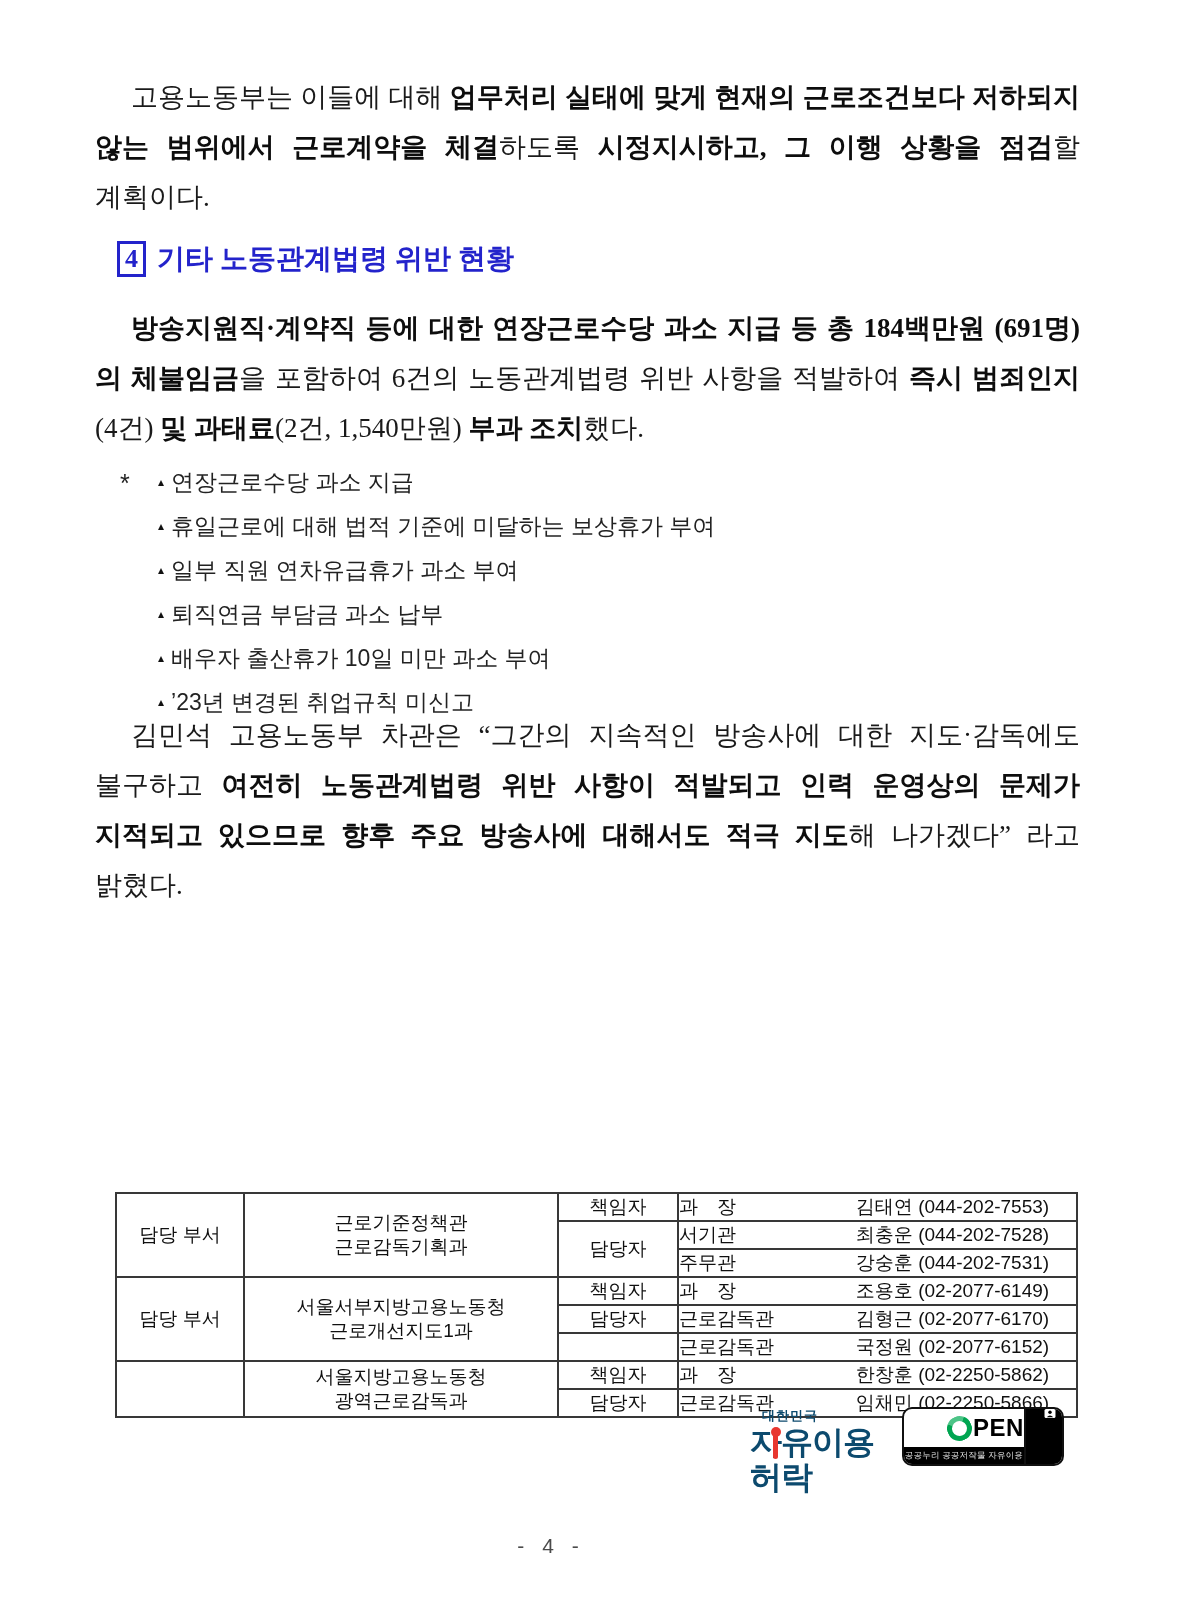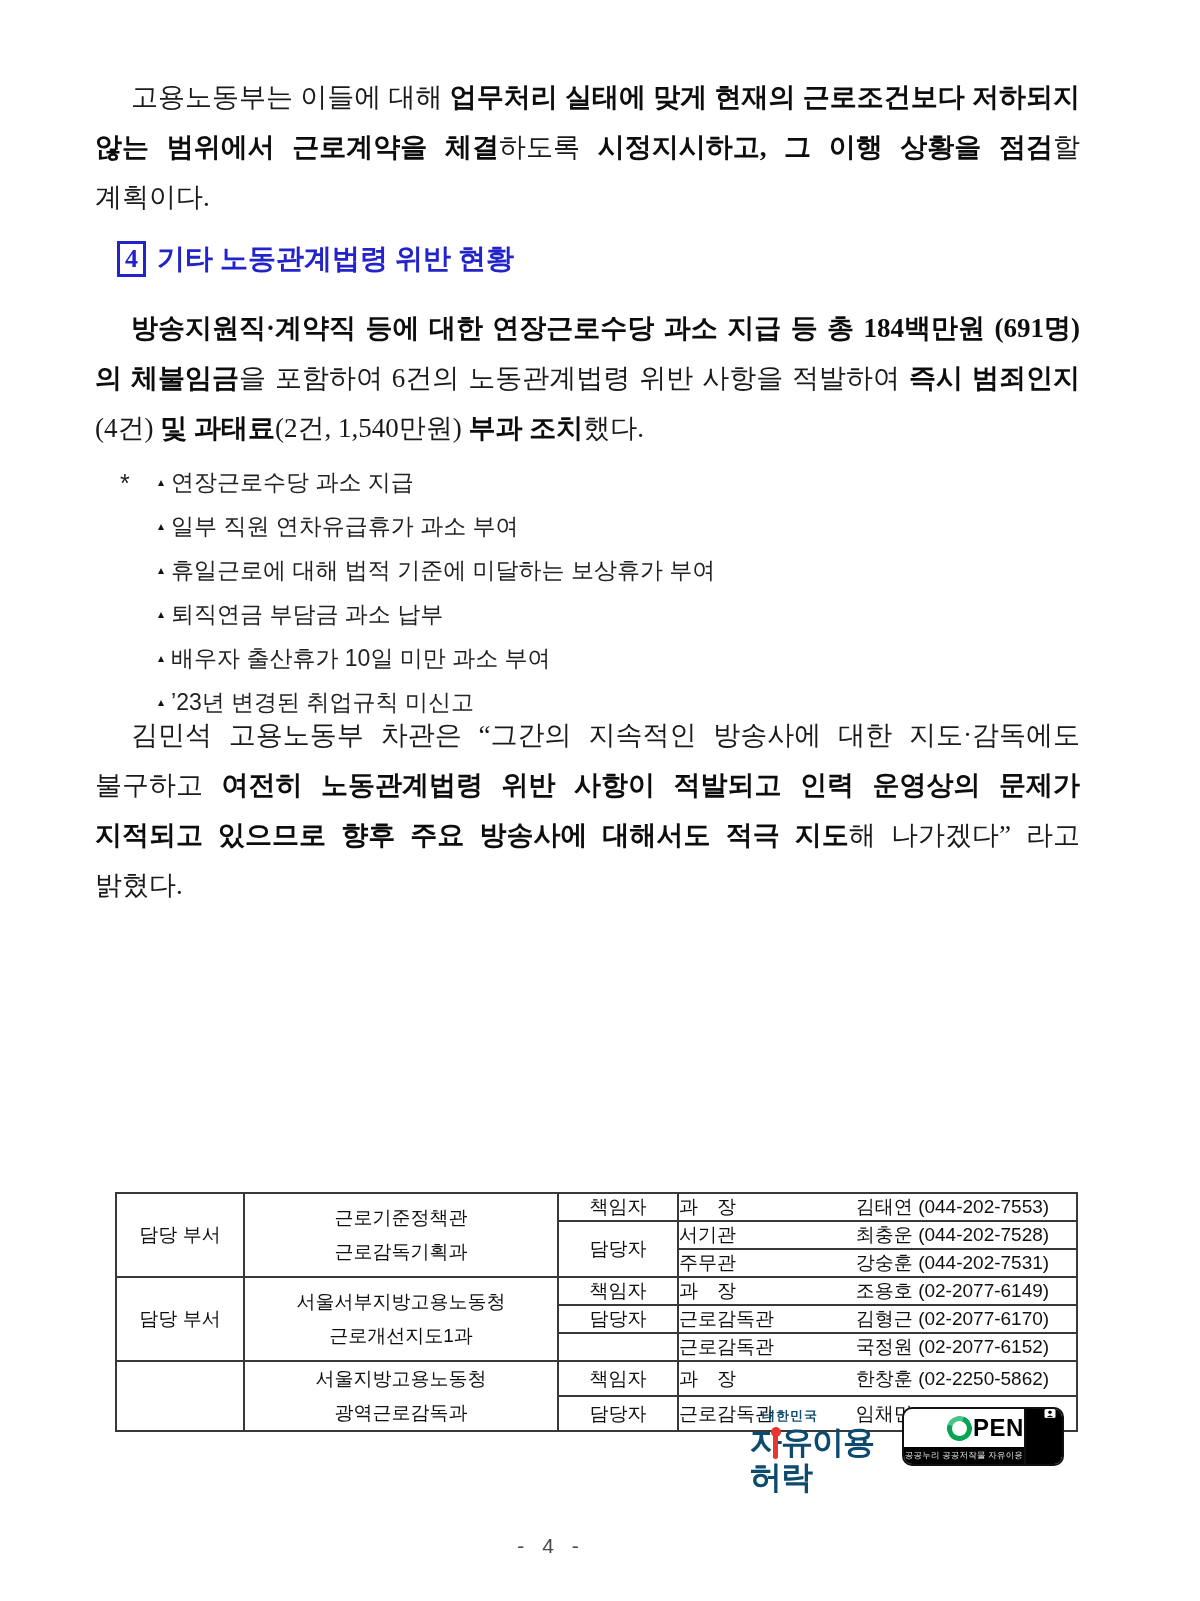--- a/index.html
+++ b/index.html
@@ -39,21 +39,21 @@
   .contact { position:absolute; top:1192px; left:115px; width:961px; }
   .contact table {
     width:100%; border-collapse:collapse; table-layout:fixed;
     font-family:"Liberation Sans","DejaVu Sans",sans-serif;
     font-size:19px; color:#101010;
   }
   .contact td {
     border:2px solid #383838; height:25px; text-align:center;
     padding:0; vertical-align:middle;
   }
-  .contact .dept { white-space:pre-line; line-height:34px; }
+  .contact .dept { white-space:pre-line; line-height:24px; }
   .info-wrap { display:flex; align-items:center; width:100%; }
   .info-wrap .pos { width:150px; text-align:left; }
   .info-wrap .nm  { flex:1; }
   
   .brand { position:absolute; top:1407px; left:750px; width:150px;
     font-family:"Liberation Sans","DejaVu Sans",sans-serif; color:#0c4a6e; }
   .brand-top { font-size:13px; font-weight:bold; letter-spacing:1px; margin-left:12px; }
   .brand-main { position:relative; font-size:32px; font-weight:800; letter-spacing:-1px; line-height:1.1; }
   .brand-pin { position:absolute; left:23px; top:9px; width:5px; height:25px; background:#e8372f; border-radius:3px; }
   .brand-pin::before { content:''; position:absolute; top:-7px; left:-2.5px; width:10px; height:10px;
@@ -87,22 +87,22 @@
     <span class="sec-num">4</span>
     <span>기타 노동관계법령 위반 현황</span>
   </div>
 
   <p class="para" style="top:303px;"><span class="b">방송지원직·계약직 등에 대한 연장근로수당 과소 지급 등 총 184백만원 (691명)의 체불임금</span><span>을 포함하여 6건의 노동관계법령 위반 사항을 적발하여 </span><span class="b">즉시 범죄인지</span><span>(4건) </span><span class="b">및 과태료</span><span>(2건, 1,540만원) </span><span class="b">부과 조치</span><span>했다.</span></p>
 
   <div class="notes">
     <div class="star">*</div>
     <div class="items">
       <div class="note-item"><span class="marker">▴</span><span>연장근로수당 과소 지급</span></div>
+      <div class="note-item"><span class="marker">▴</span><span>휴일근로에 대해 법적 기준에 미달하는 보상휴가 부여</span></div>
       <div class="note-item"><span class="marker">▴</span><span>일부 직원 연차유급휴가 과소 부여</span></div>
-      <div class="note-item"><span class="marker">▴</span><span>휴일근로에 대해 법적 기준에 미달하는 보상휴가 부여</span></div>
       <div class="note-item"><span class="marker">▴</span><span>퇴직연금 부담금 과소 납부</span></div>
       <div class="note-item"><span class="marker">▴</span><span>배우자 출산휴가 10일 미만 과소 부여</span></div>
       <div class="note-item"><span class="marker">▴</span><span>’23년 변경된 취업규칙 미신고</span></div>
     </div>
   </div>
 
   <p class="para" style="top:710px;"><span>김민석 고용노동부 차관은 “그간의 지속적인 방송사에 대한 지도·감독에도 불구하고 </span><span class="b">여전히 노동관계법령 위반 사항이 적발되고 인력 운영상의 문제가 지적되고 있으므로 향후 주요 방송사에 대해서도 적극 지도</span><span>해 나가겠다” 라고 밝혔다.</span></p>
 
   <div class="contact">
     <table>

